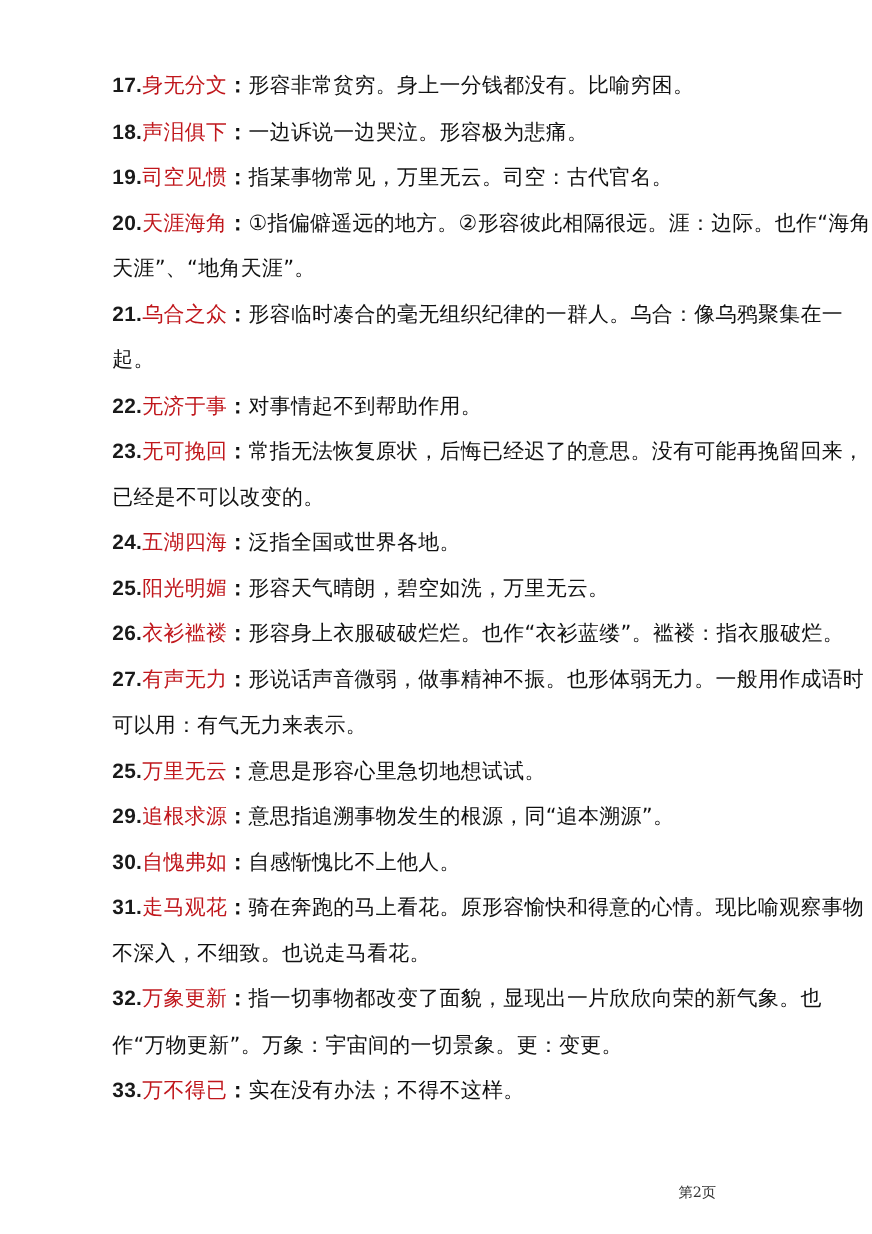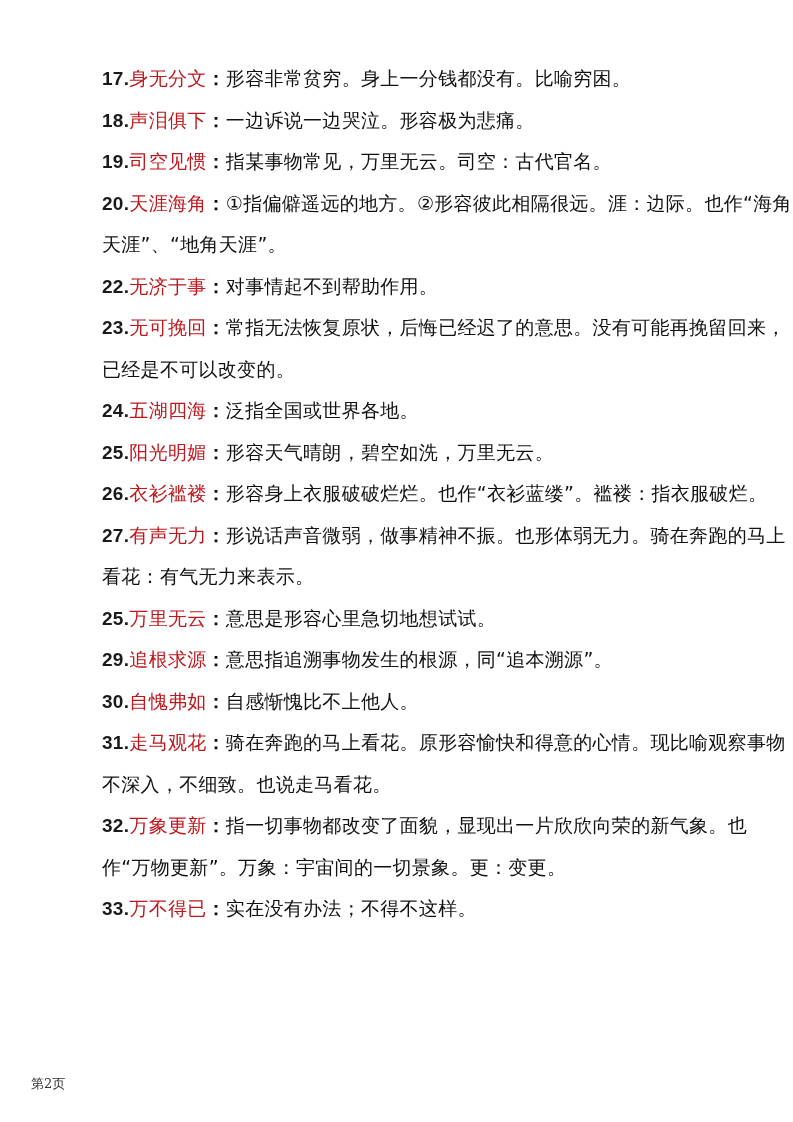--- a/index.html
+++ b/index.html
@@ -44,51 +44,51 @@
     }
     .desc {
       color: #111111;
       font-weight: normal;
     }
     .footer {
       position: absolute;
       left: 0;
       width: 651px;
       top: 1075px;
-      text-align: left;
+      text-align: right;
       font-family: "DejaVu Serif", "Liberation Serif", serif;
       font-size: 13px;
       color: #333333;
-      padding-left: 31px;
     }
   </style>
 </head>
 <body>
 
 <div class="page">
   <p class="entry"><span class="num">17.</span><span class="term">身无分文</span><span class="colon">：</span><span class="desc">形容非常贫穷。身上一分钱都没有。比喻穷困。</span></p>
 
   <p class="entry"><span class="num">18.</span><span class="term">声泪俱下</span><span class="colon">：</span><span class="desc">一边诉说一边哭泣。形容极为悲痛。</span></p>
 
   <p class="entry"><span class="num">19.</span><span class="term">司空见惯</span><span class="colon">：</span><span class="desc">指某事物常见，万里无云。司空：古代官名。</span></p>
 
   <p class="entry"><span class="num">20.</span><span class="term">天涯海角</span><span class="colon">：</span><span class="desc">①指偏僻遥远的地方。②形容彼此相隔很远。涯：边际。也作“海角天涯”、“地角天涯”。</span></p>
 
+  <p class="entry"><span class="num">21.</span><span class="term">乌合之众</span><span class="colon">：</span><span class="desc">形容临时凑合的毫无组织纪律的一群人。乌合：像乌鸦聚集在一起。</span></p>
 
   <p class="entry"><span class="num">22.</span><span class="term">无济于事</span><span class="colon">：</span><span class="desc">对事情起不到帮助作用。</span></p>
 
   <p class="entry"><span class="num">23.</span><span class="term">无可挽回</span><span class="colon">：</span><span class="desc">常指无法恢复原状，后悔已经迟了的意思。没有可能再挽留回来，已经是不可以改变的。</span></p>
 
   <p class="entry"><span class="num">24.</span><span class="term">五湖四海</span><span class="colon">：</span><span class="desc">泛指全国或世界各地。</span></p>
 
   <p class="entry"><span class="num">25.</span><span class="term">阳光明媚</span><span class="colon">：</span><span class="desc">形容天气晴朗，碧空如洗，万里无云。</span></p>
 
   <p class="entry"><span class="num">26.</span><span class="term">衣衫褴褛</span><span class="colon">：</span><span class="desc">形容身上衣服破破烂烂。也作“衣衫蓝缕”。褴褛：指衣服破烂。</span></p>
 
-  <p class="entry"><span class="num">27.</span><span class="term">有声无力</span><span class="colon">：</span><span class="desc">形说话声音微弱，做事精神不振。也形体弱无力。骑在奔跑的马上看花：有气无力来表示。</span></p>
+  <p class="entry"><span class="num">27.</span><span class="term">有声无力</span><span class="colon">：</span><span class="desc">形说话声音微弱，做事精神不振。也形体弱无力。一般用作成语时可以用：有气无力来表示。</span></p>
 
   <p class="entry"><span class="num">25.</span><span class="term">万里无云</span><span class="colon">：</span><span class="desc">意思是形容心里急切地想试试。</span></p>
 
   <p class="entry"><span class="num">29.</span><span class="term">追根求源</span><span class="colon">：</span><span class="desc">意思指追溯事物发生的根源，同“追本溯源”。</span></p>
 
   <p class="entry"><span class="num">30.</span><span class="term">自愧弗如</span><span class="colon">：</span><span class="desc">自感惭愧比不上他人。</span></p>
 
   <p class="entry"><span class="num">31.</span><span class="term">走马观花</span><span class="colon">：</span><span class="desc">骑在奔跑的马上看花。原形容愉快和得意的心情。现比喻观察事物不深入，不细致。也说走马看花。</span></p>
 
   <p class="entry"><span class="num">32.</span><span class="term">万象更新</span><span class="colon">：</span><span class="desc">指一切事物都改变了面貌，显现出一片欣欣向荣的新气象。也作“万物更新”。万象：宇宙间的一切景象。更：变更。</span></p>

